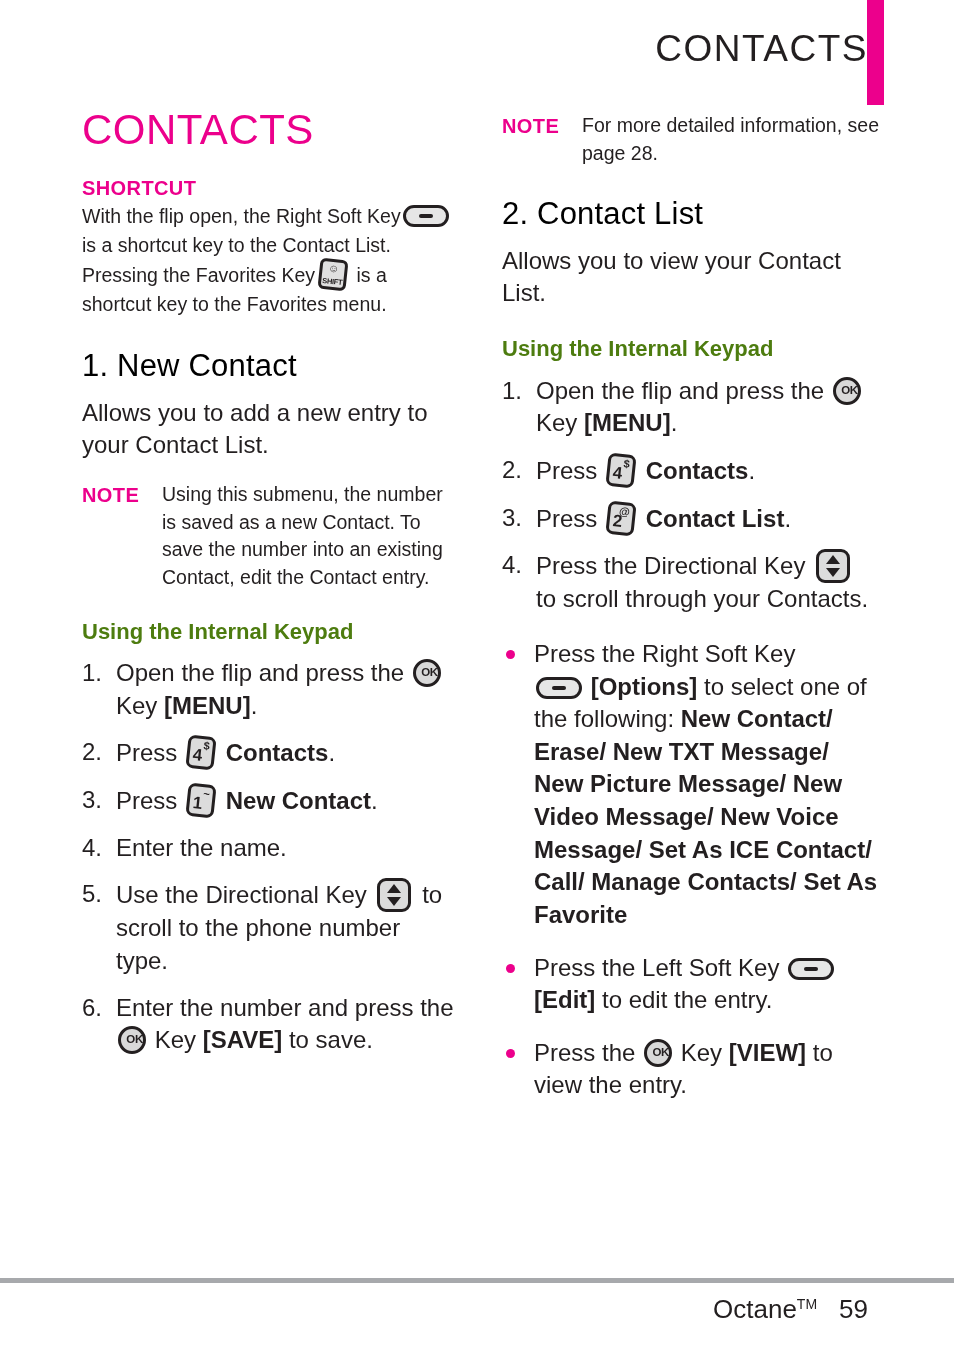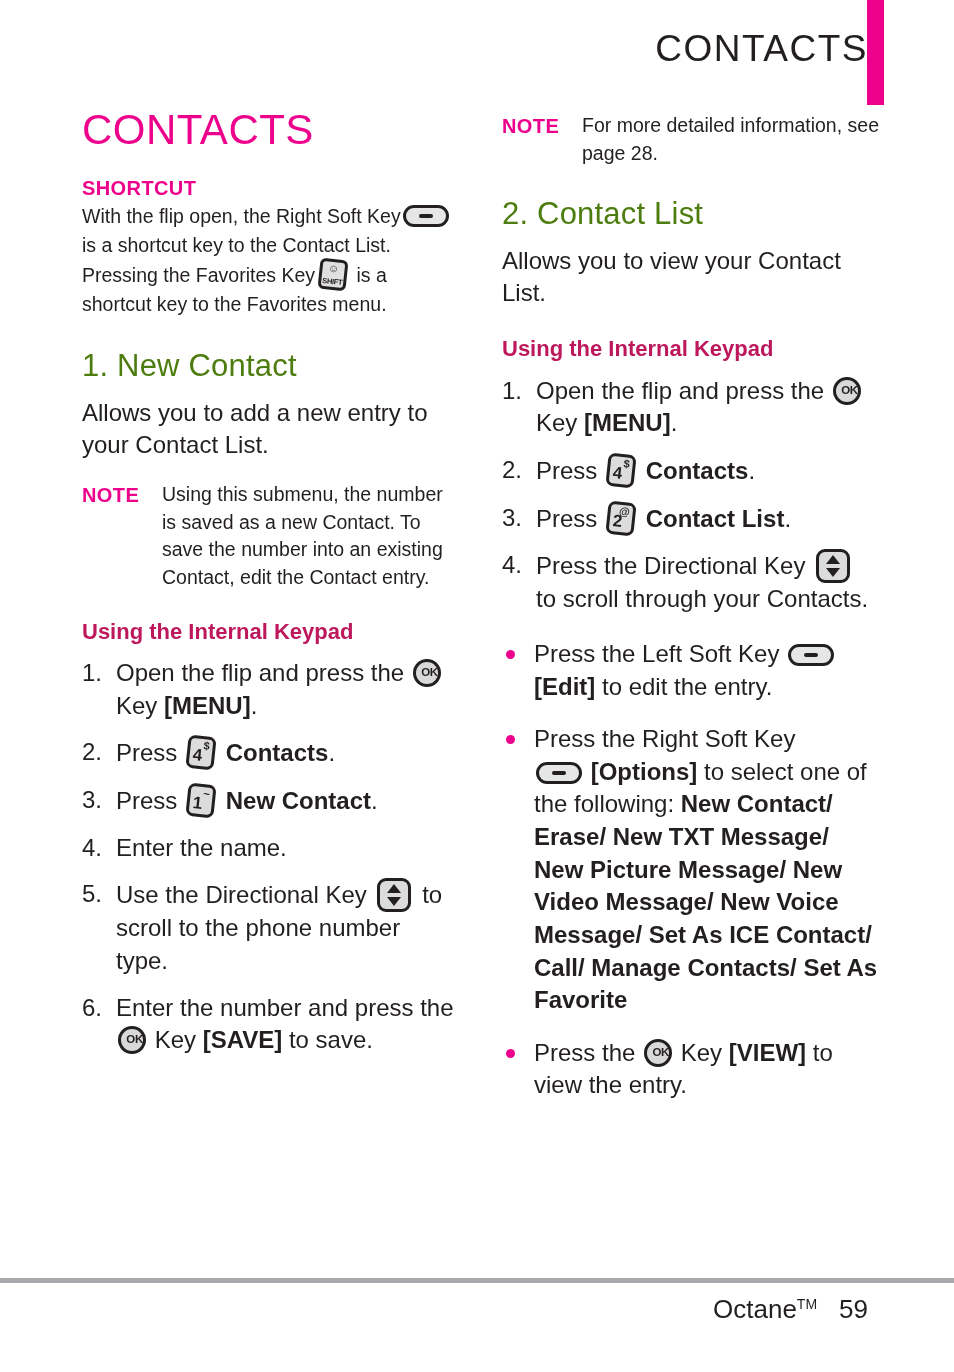--- a/index.html
+++ b/index.html
@@ -59,29 +59,29 @@
   
   .h1 {
     color: #ec008c;
     font-size: 42px;
     font-weight: 400;
     letter-spacing: 0.5px;
     line-height: 1.05;
     margin: 0 0 18px 0;
   }
   .h2 {
-    color: #4d7c0f;
+    color: #000000;
     font-size: 31px;
     font-weight: 400;
     letter-spacing: 0.2px;
     line-height: 1.1;
     margin: 30px 0 14px 0;
   }
   .h3 {
-    color: #be185d;
+    color: #4d7c0f;
     font-size: 22px;
     font-weight: bold;
     line-height: 1.25;
     margin: 26px 0 12px 0;
   }
   .body {
     font-size: 24px;
     line-height: 1.33;
     margin: 0 0 6px 0;
     color: #231f20;
@@ -443,40 +443,40 @@
     </div>
 
     <div class="step">
       <span class="num">4.</span>
       <span>Press the Directional Key</span>
       <span class="ico ico-dir"><span class="tri up"></span><span class="tri dn"></span></span><br>
       <span>to scroll through your Contacts.</span>
     </div>
 
     <div class="bullets">
-
-      <div class="bullet">
-        <span class="dot"></span>
-        <span>Press the Left Soft Key</span>
-        <span class="ico ico-soft"></span><br>
-        <b>[Edit]</b>
-        <span>to edit the entry.</span>
-      </div>
 
       <div class="bullet">
         <span class="dot"></span>
         <span>Press the Right Soft Key</span><br>
         <span class="ico ico-soft"></span>
         <b>[Options]</b>
         <span>to select one of the following:</span>
         <b>New Contact/ Erase/ New TXT Message/ New Picture Message/ New Video Message/ New Voice Message/ Set As ICE Contact/ Call/ Manage Contacts/ Set As Favorite</b>
       </div>
 
       <div class="bullet">
         <span class="dot"></span>
+        <span>Press the Left Soft Key</span>
+        <span class="ico ico-soft"></span><br>
+        <b>[Edit]</b>
+        <span>to edit the entry.</span>
+      </div>
+
+      <div class="bullet">
+        <span class="dot"></span>
         <span>Press the</span>
         <span class="ico ico-ok"><span>OK</span></span>
         <span>Key</span>
         <b>[VIEW]</b>
         <span>to view the entry.</span>
       </div>
 
     </div>
 
   </div>

